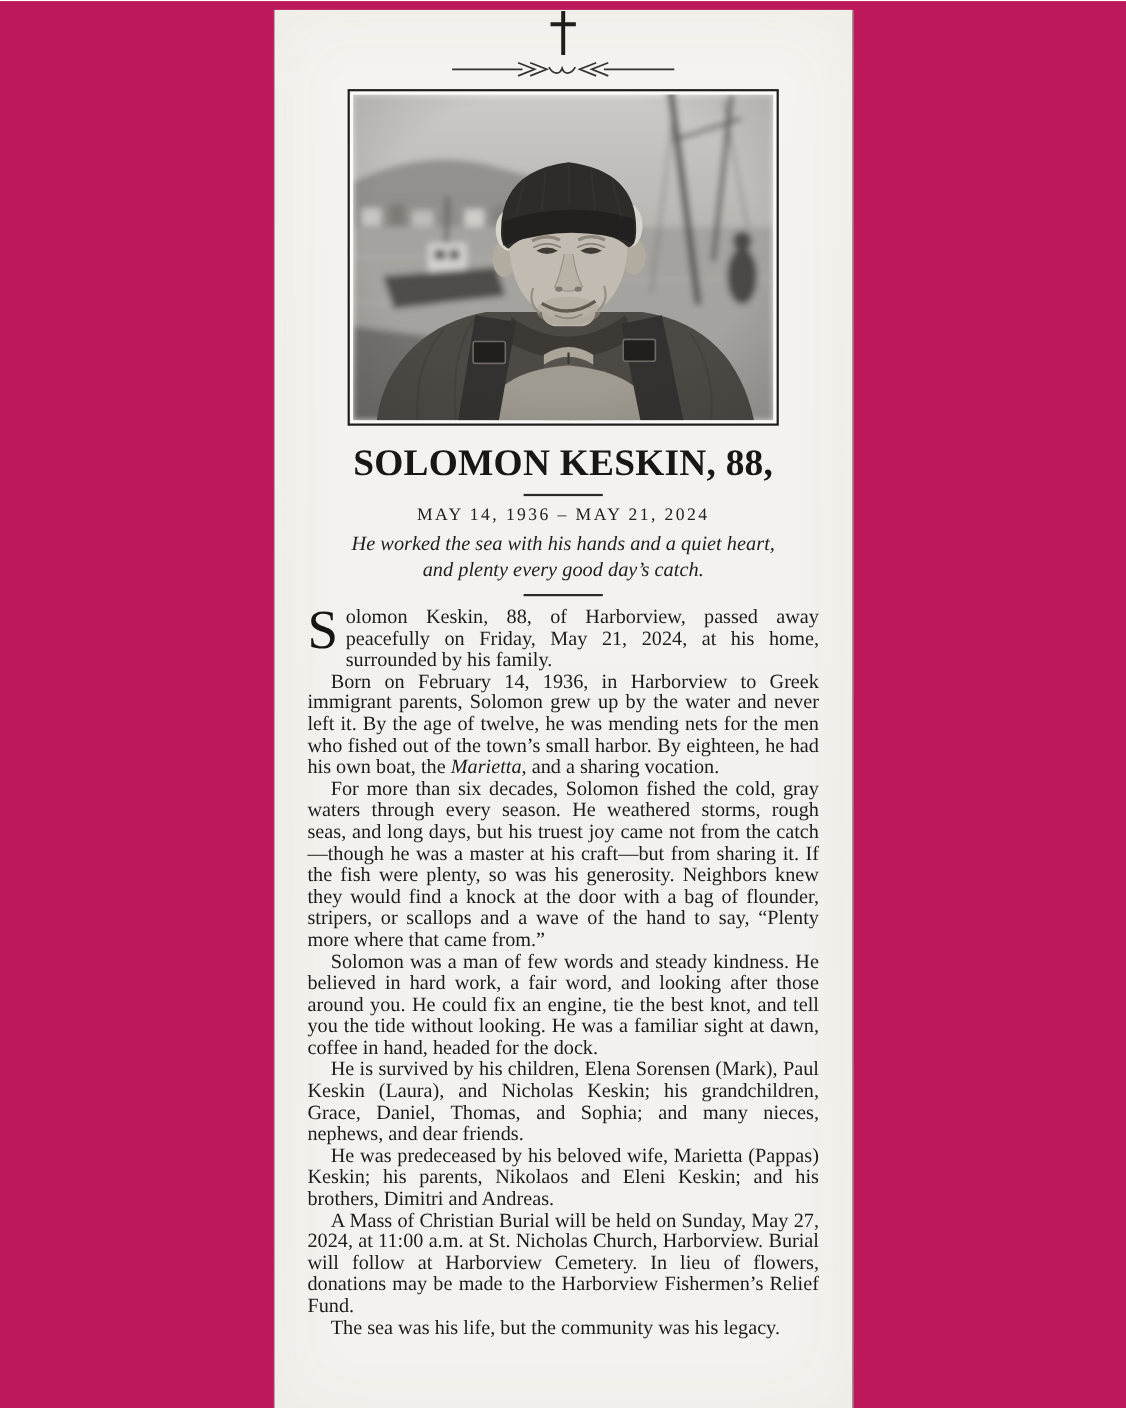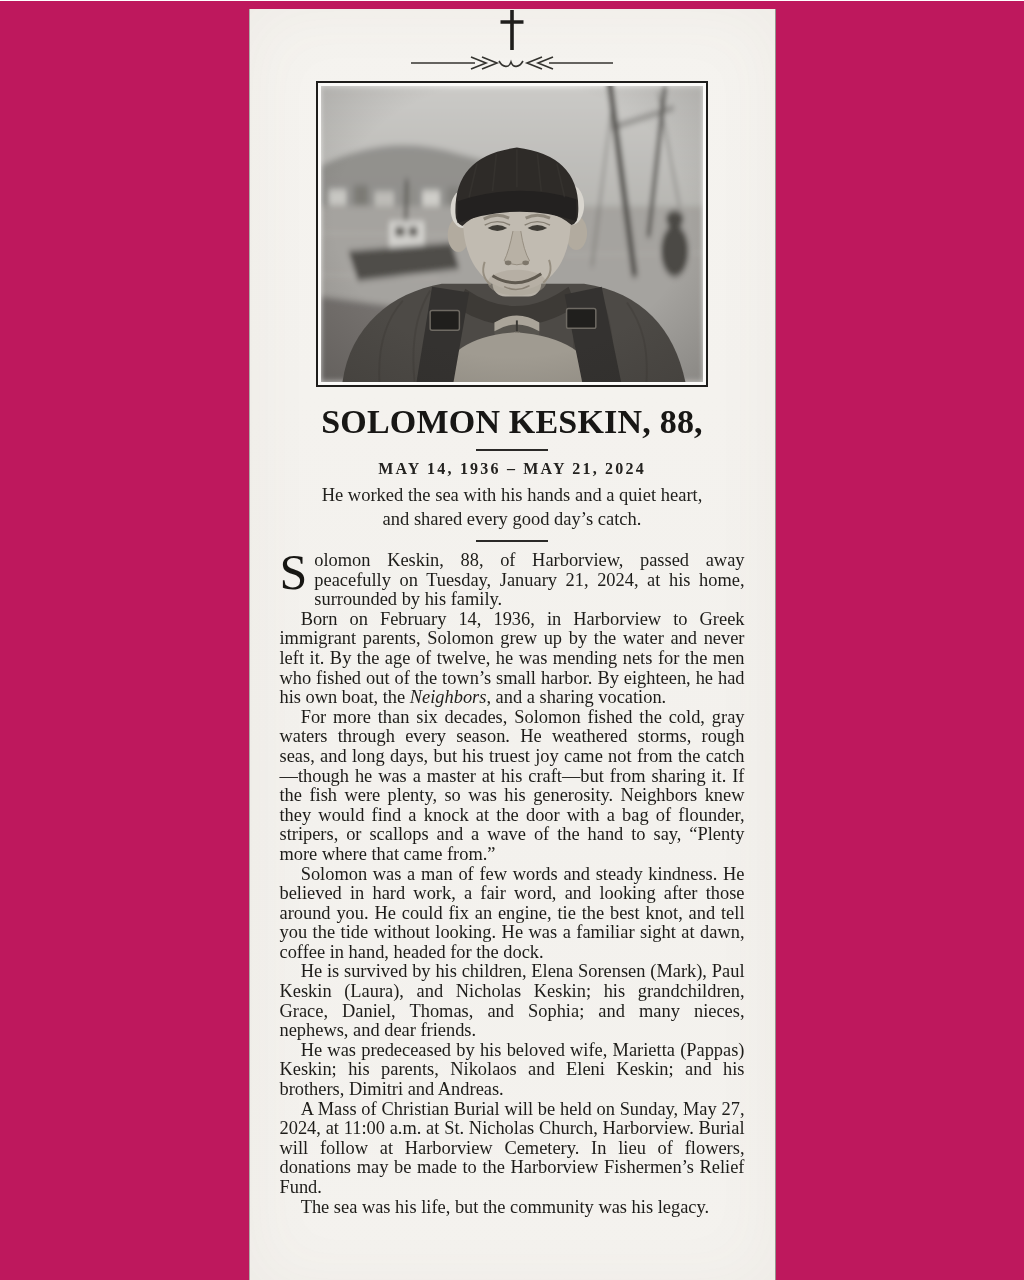--- a/index.html
+++ b/index.html
@@ -43,25 +43,25 @@
     width: 72px; height: 0;
     border-top: 2px solid #2a2927;
     margin: 9px auto 0;
   }
   .dates {
     margin-top: 9px;
     text-align: center;
     font-size: 16px;
     letter-spacing: 2.2px;
     color: #23221f;
-    font-weight: bold;
   }
   .epigraph {
     margin-top: 5px;
     text-align: center;
+    font-style: italic;
     font-size: 18.5px;
     line-height: 24px;
     color: #22211e;
   }
   .body-copy {
     margin-top: 9px;
     font-size: 18.4px;
     line-height: 19.6px;
     text-align: justify;
     color: #1d1c19;
@@ -238,28 +238,28 @@
     <div class="headline">
       <div>SOLOMON KESKIN, 88,</div>
     </div>
 
     <div class="rule"></div>
 
     <div class="dates">MAY 14, 1936 – MAY 21, 2024</div>
 
     <div class="epigraph">
       <div>He worked the sea with his hands and a quiet heart,</div>
-      <div>and shared every good day’s catch.</div>
+      <div>and plenty every good day’s catch.</div>
     </div>
 
     <div class="rule"></div>
 
     <div class="body-copy">
-      <p class="first"><span class="dropcap">S</span><span>olomon Keskin, 88, of Harborview, passed away peacefully on Tuesday, January 21, 2024, at his home, surrounded by his family.</span></p>
-      <p><span>Born on February 14, 1936, in Harborview to Greek immigrant parents, Solomon grew up by the water and never left it. By the age of twelve, he was mending nets for the men who fished out of the town’s small harbor. By eighteen, he had his own boat, the </span><span class="boat-name">Neighbors</span><span>, and a sharing vocation.</span></p>
+      <p class="first"><span class="dropcap">S</span><span>olomon Keskin, 88, of Harborview, passed away peacefully on Friday, May 21, 2024, at his home, surrounded by his family.</span></p>
+      <p><span>Born on February 14, 1936, in Harborview to Greek immigrant parents, Solomon grew up by the water and never left it. By the age of twelve, he was mending nets for the men who fished out of the town’s small harbor. By eighteen, he had his own boat, the </span><span class="boat-name">Marietta</span><span>, and a sharing vocation.</span></p>
       <p>For more than six decades, Solomon fished the cold, gray waters through every season. He weathered storms, rough seas, and long days, but his truest joy came not from the catch—though he was a master at his craft—but from sharing it. If the fish were plenty, so was his generosity. Neighbors knew they would find a knock at the door with a bag of flounder, stripers, or scallops and a wave of the hand to say, “Plenty more where that came from.”</p>
       <p>Solomon was a man of few words and steady kindness. He believed in hard work, a fair word, and looking after those around you. He could fix an engine, tie the best knot, and tell you the tide without looking. He was a familiar sight at dawn, coffee in hand, headed for the dock.</p>
       <p>He is survived by his children, Elena Sorensen (Mark), Paul Keskin (Laura), and Nicholas Keskin; his grandchildren, Grace, Daniel, Thomas, and Sophia; and many nieces, nephews, and dear friends.</p>
       <p>He was predeceased by his beloved wife, Marietta (Pappas) Keskin; his parents, Nikolaos and Eleni Keskin; and his brothers, Dimitri and Andreas.</p>
       <p>A Mass of Christian Burial will be held on Sunday, May 27, 2024, at 11:00 a.m. at St. Nicholas Church, Harborview. Burial will follow at Harborview Cemetery. In lieu of flowers, donations may be made to the Harborview Fishermen’s Relief Fund.</p>
       <p>The sea was his life, but the community was his legacy.</p>
     </div>
 
   </div>
 </div>

